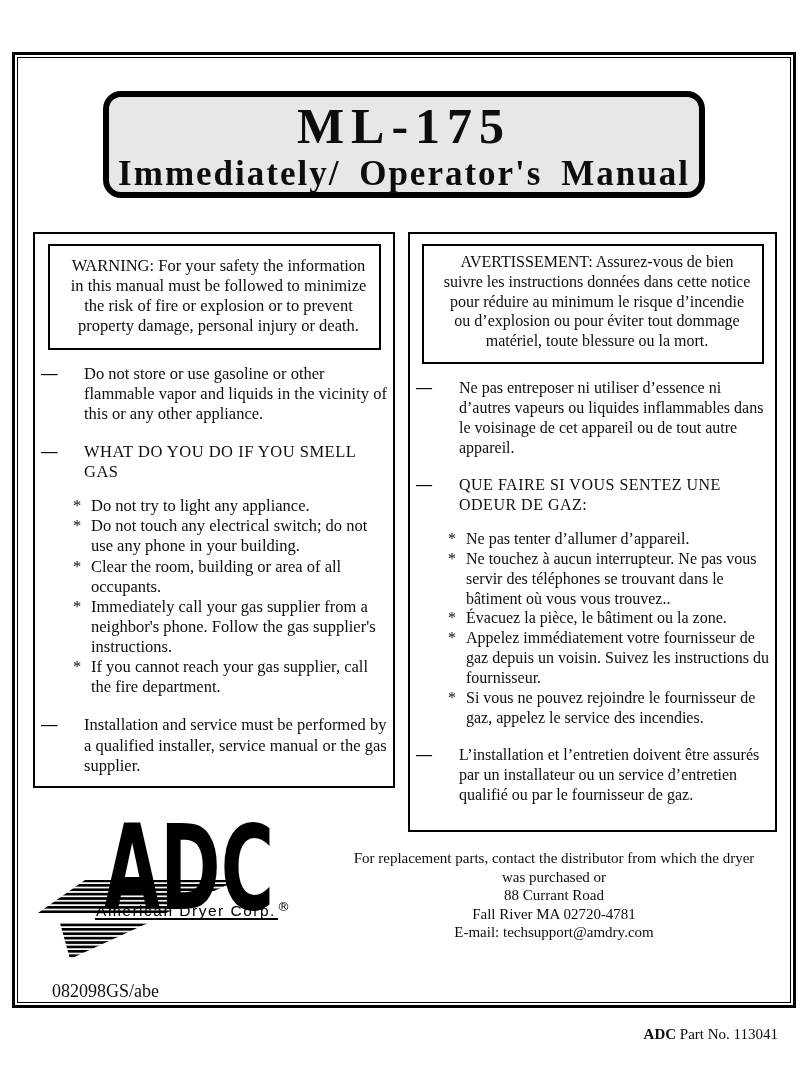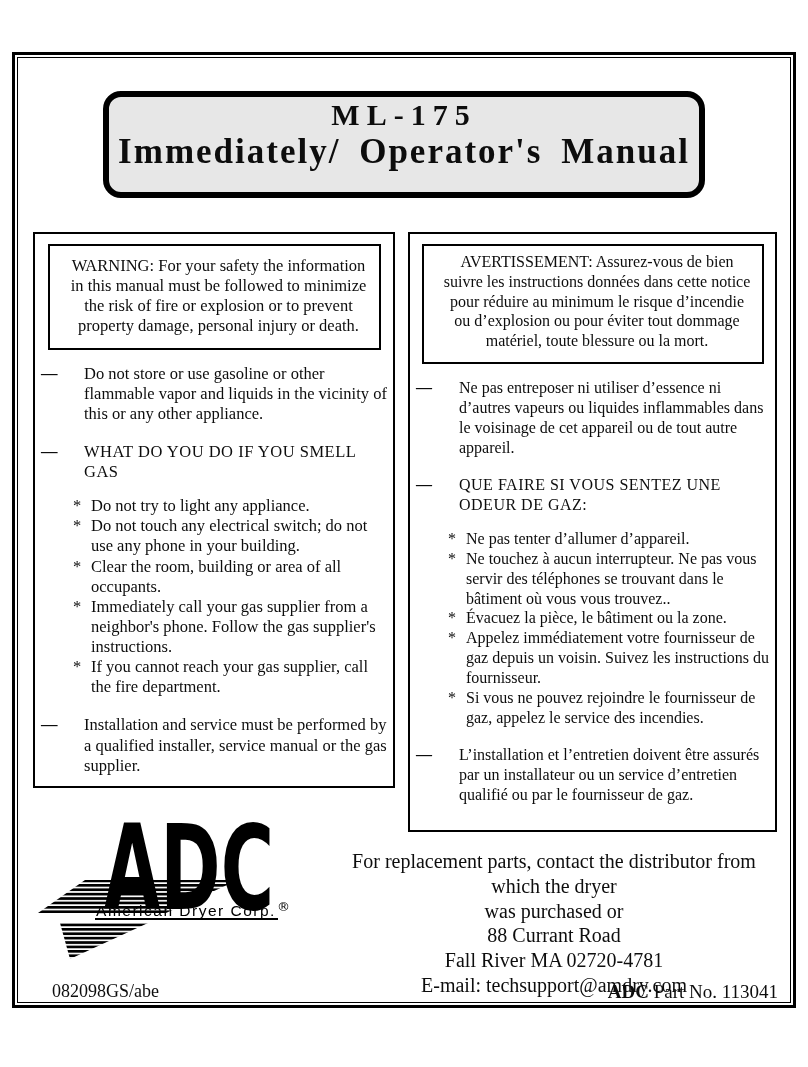--- a/index.html
+++ b/index.html
@@ -7,21 +7,21 @@
     width:808px;height:1067px;position:relative;background:#ffffff;color:#0d0d0d;
     font-family:"Liberation Serif","DejaVu Serif",serif;overflow:hidden;
   }
   .page-frame{position:absolute;left:12px;top:52px;width:778px;height:950px;border:3px solid #000;}
   .page-frame-inner{position:absolute;left:2px;top:2px;right:2px;bottom:2px;border:1px solid #000;}
 
   .title-box{
     position:absolute;left:103px;top:91px;width:590px;height:95px;box-sizing:content-box;
     background:#e7e7e7;border:6px solid #000;border-radius:18px;text-align:center;
   }
-  .title-line1{font-size:30px;font-weight:bold;letter-spacing:7px;line-height:1.12;margin-top:1px;}
+  .title-line1{font-size:50px;font-weight:bold;letter-spacing:7px;line-height:1.12;margin-top:1px;}
   .title-line2{font-size:35px;font-weight:bold;letter-spacing:2px;word-spacing:8px;line-height:1.15;}
 
   .col{position:absolute;top:232px;border:2px solid #000;background:#fff;overflow:hidden;}
   .col-en{left:33px;width:358px;height:552px;font-size:16.5px;line-height:1.22;}
   .col-fr{left:408px;width:365px;height:596px;font-size:16px;line-height:1.24;}
 
   .warnbox{border:2px solid #000;text-align:center;}
   .col-en .warnbox{margin:10px 12px 0 13px;padding:10px 10px 11px 18px;}
   .col-fr .warnbox{margin:10px 11px 0 12px;padding:6px 8px 11px 16px;}
 
@@ -33,26 +33,26 @@
 
   .steps{margin:14px 2px 0 38px;}
   .step{display:flex;}
   .star{flex:0 0 18px;}
   .stext{flex:1;}
 
   .logo{position:absolute;left:38px;top:818px;}
 
   .contact{
     position:absolute;left:330px;top:849px;width:448px;text-align:center;
-    font-size:20px;line-height:1.24;
+    font-size:15px;line-height:1.24;
   }
   .contact .bold{font-weight:bold;}
 
   .footer-left{position:absolute;left:52px;top:981px;font-size:18px;}
-  .footer-right{position:absolute;right:30px;top:981px;font-size:19px;}
+  .footer-right{position:absolute;right:30px;top:1026px;font-size:15px;}
   .footer-right b{font-weight:bold;}
 </style>
 </head>
 <body>
 
 <div class="page-frame">
   <div class="page-frame-inner"></div>
 </div>
 
 <div class="title-box">

